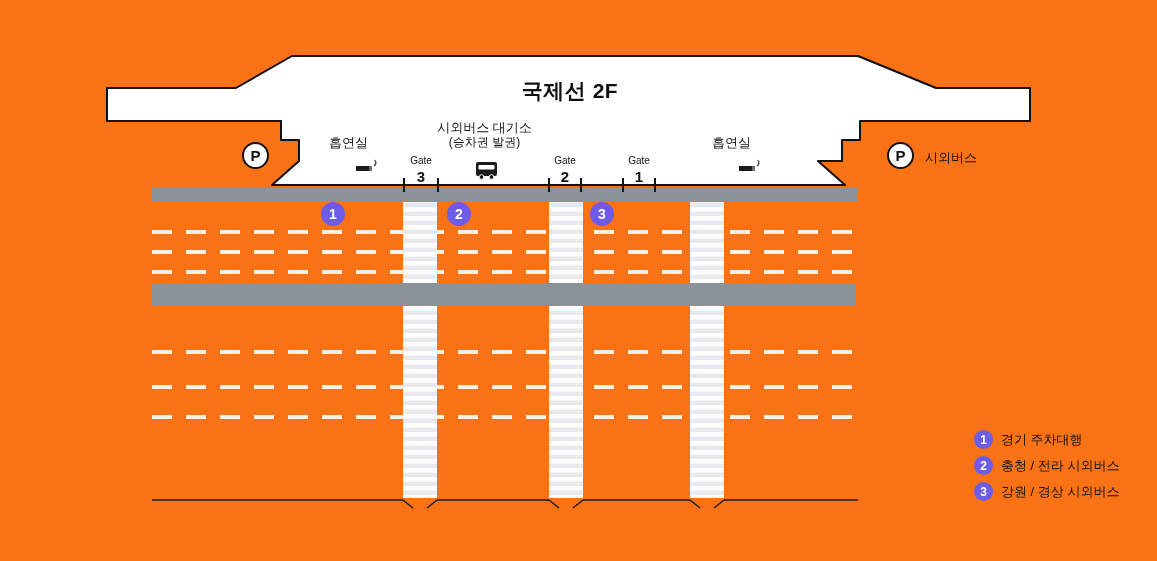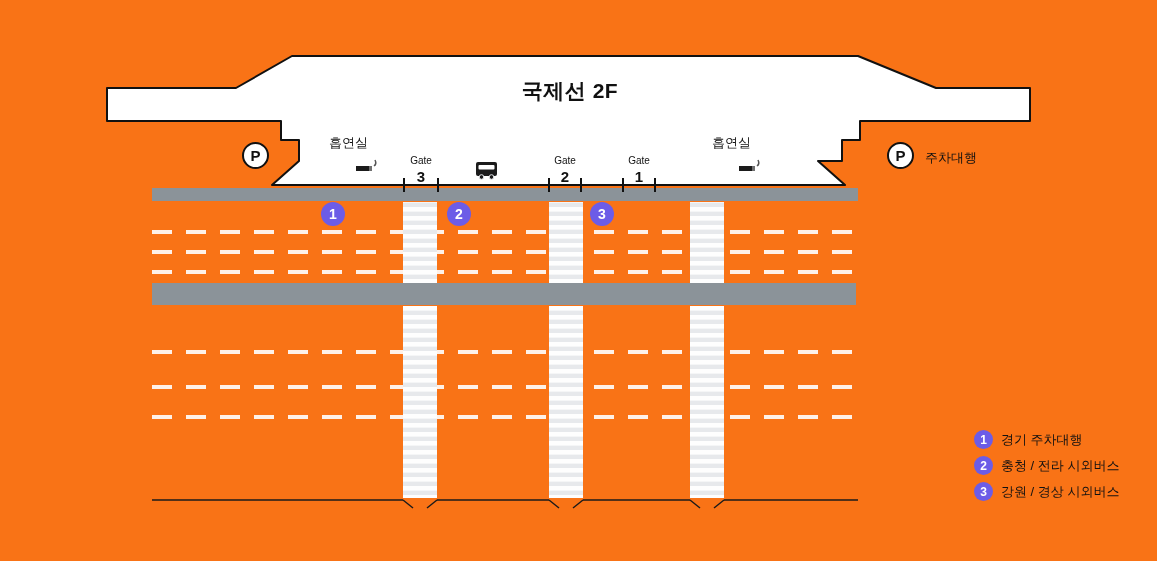--- a/index.html
+++ b/index.html
@@ -127,37 +127,41 @@
       <circle cx="5.5" cy="15" r="2.3" fill="#1b1b1b" stroke="#e7e9ec" stroke-width="1"></circle>
       <circle cx="15.5" cy="15" r="2.3" fill="#1b1b1b" stroke="#e7e9ec" stroke-width="1"></circle>
     </g>
   </svg>
 
   <div class="title">국제선 2F</div>
 
   <div class="lbl center" style="left:329px; top:134px; width:80px;">흡연실</div>
   <div class="lbl center" style="left:712px; top:134px; width:80px;">흡연실</div>
 
+  <div class="two-line" style="left:402px; top:120px; width:165px;">
+    <div class="l1">시외버스 대기소</div>
+    <div class="l2">(승차권 발권)</div>
+  </div>
 
   <div class="gate" style="left:391px; top:153px;">
     <div class="gate-word">Gate</div>
     <div class="gate-num">3</div>
   </div>
   <div class="gate" style="left:535px; top:153px;">
     <div class="gate-word">Gate</div>
     <div class="gate-num">2</div>
   </div>
   <div class="gate" style="left:609px; top:153px;">
     <div class="gate-word">Gate</div>
     <div class="gate-num">1</div>
   </div>
 
   <div class="pbadge" style="left:242px; top:142px;">P</div>
   <div class="pbadge" style="left:887px; top:142px;">P</div>
-  <div class="lbl" style="left:925px; top:149px;">주차대행</div>
+  <div class="lbl" style="left:925px; top:149px;">시외버스</div>
 
   <div class="badge" style="left:321px; top:202px;">1</div>
   <div class="badge" style="left:447px; top:202px;">2</div>
   <div class="badge" style="left:590px; top:202px;">3</div>
 
   <div class="legend">
     <div class="legend-item">
       <div class="legend-badge">1</div>
       <div class="legend-label">경기 주차대행</div>
     </div>

